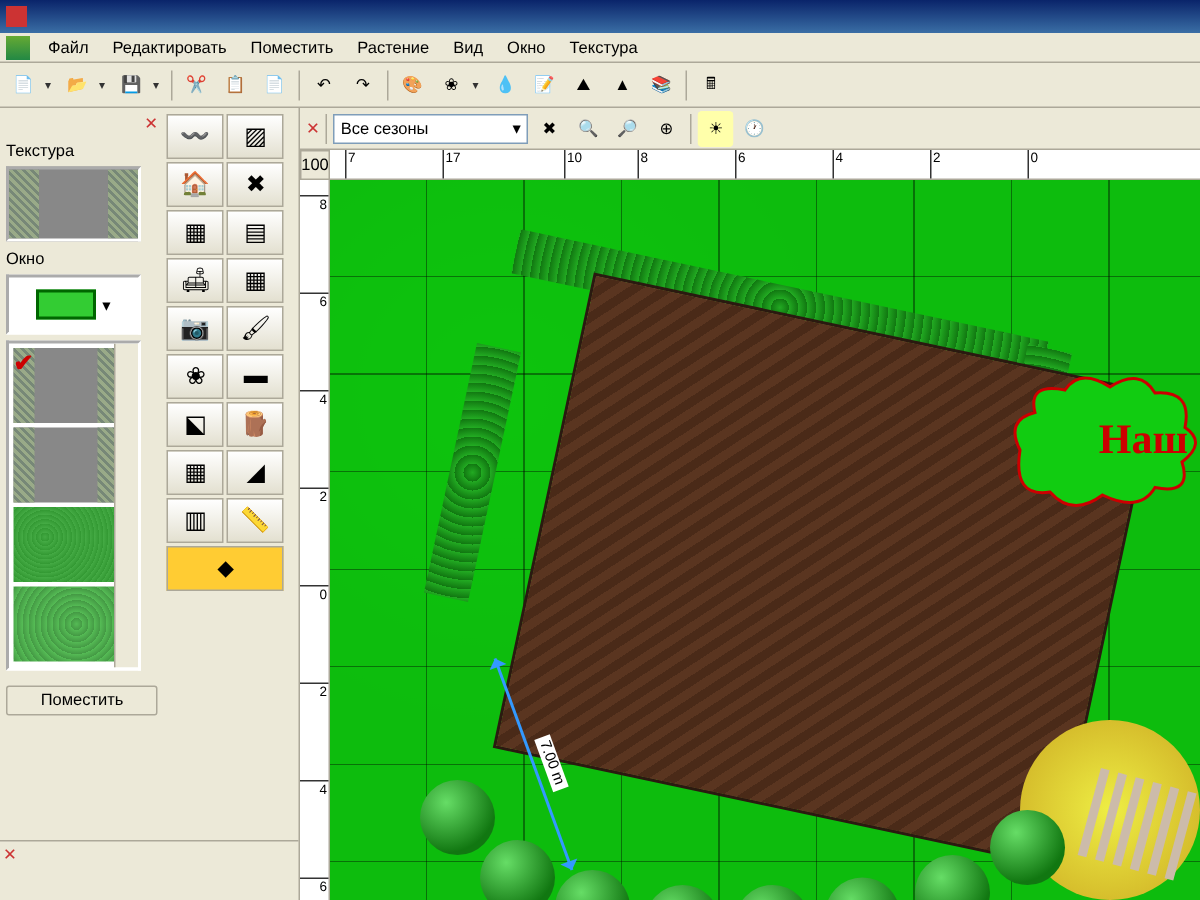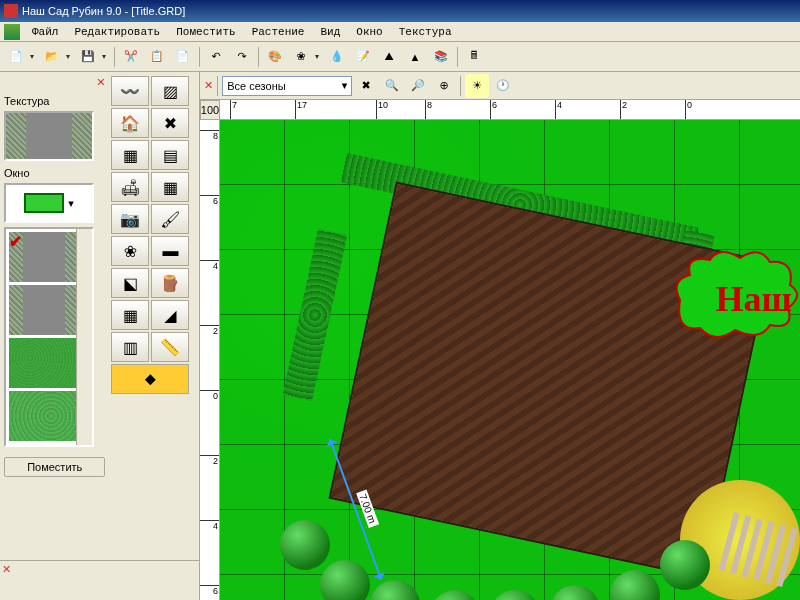--- a/index.html
+++ b/index.html
@@ -1,20 +1,20 @@
 <!DOCTYPE html>
 <html><head>
 <meta charset="utf-8">
 <style>
   * { box-sizing: border-box; margin: 0; padding: 0; font-family: Tahoma, sans-serif; font-size: 11px; }
   body { background: #ece9d8; width: 800px; height: 600px; overflow: hidden; position: relative; }
   .titlebar { height: 22px; background: linear-gradient(#0a246a,#3a6ea5); color: #fff; display: flex; align-items: center; padding: 0 4px; }
   .titlebar .appicon { width: 14px; height: 14px; background:#c33; margin-right:4px;}
   .menubar { height: 20px; background: #ece9d8; display: flex; align-items: center; padding: 0 4px; border-bottom:1px solid #aca899;}
-  .menubar .mi { padding: 2px 8px; cursor: default; font-family: Liberation Mono, monospace;}
+  .menubar .mi { padding: 2px 8px; cursor: default;}
   .menubar .appicon2{width:16px;height:16px;margin-right:4px;background:linear-gradient(#6a3,#284);}
   .toolbar { height: 30px; background:#ece9d8; display:flex; align-items:center; padding:2px 4px; gap:2px; border-bottom:1px solid #aca899;}
   .tb-btn{width:24px;height:24px;border:1px solid transparent;display:flex;align-items:center;justify-content:center;background:#ece9d8;border-radius:3px;}
   .tb-sep{width:1px;height:20px;background:#aca899;margin:0 2px;}
   .tb-dd{width:8px;font-size:8px;color:#333;}
   .main{display:flex;height:528px;}
   .leftpanel{width:200px;background:#ece9d8;border-right:1px solid #aca899;display:flex;flex-direction:column;}
   .lp-top{display:flex;height:488px;}
   .lp-props{width:110px;padding:4px;display:flex;flex-direction:column;gap:4px;}
   .lp-label{font-size:11px;margin-top:2px;}
@@ -51,40 +51,39 @@
   .ruler-v{width:20px;background:#fff;border-right:1px solid #aca899;position:relative;}
   .ruler-v .tick{position:absolute;left:0;font-size:9px;width:100%;border-top:1px solid #333;text-align:right;padding-right:1px;}
   .canvas{flex:1;background:#1c1;position:relative;overflow:hidden;}
   .grid{position:absolute;inset:0;background-image:repeating-linear-gradient(to right,transparent,transparent 64px,rgba(0,0,0,.4) 64px,rgba(0,0,0,.4) 65px),repeating-linear-gradient(to bottom,transparent,transparent 64px,rgba(0,0,0,.4) 64px,rgba(0,0,0,.4) 65px);}
   .grass{position:absolute;inset:0;background:radial-gradient(circle at 20% 30%,#2d2 0,#1b1 40%),radial-gradient(circle at 70% 60%,#3e3 0,#1b1 50%);mix-blend-mode:multiply;opacity:.3;}
   .house{position:absolute;left:140px;top:100px;width:380px;height:320px;transform:rotate(12deg);background:linear-gradient(135deg,#6b4226,#4a2a18);box-shadow:0 0 0 2px #2a1a10;}
   .house::before{content:'';position:absolute;inset:0;background:repeating-linear-gradient(135deg,#5a3520,#5a3520 6px,#4a2a18 6px,#4a2a18 12px);}
   .hedge{position:absolute;background:repeating-radial-gradient(circle,#2a2,#171 6px);}
   .cloud{position:absolute;right:0;top:130px;width:130px;height:90px;}
   .cloud svg{width:100%;height:100%;}
-  .cloud-text{position:absolute;right:8px;top:158px;color:#c00;font-size:36px;font-weight:bold;font-family:'Times New Roman',serif;}
+  .cloud-text{position:absolute;right:8px;top:158px;color:#c00;font-size:28px;font-weight:bold;font-family:'Times New Roman',serif;}
   .measure{position:absolute;left:110px;top:318px;width:150px;transform:rotate(70deg);transform-origin:left center;}
   .measure-line{height:2px;background:#39f;position:relative;}
   .measure-line::before,.measure-line::after{content:'';position:absolute;width:0;height:0;border:6px solid transparent;top:-5px;}
   .measure-line::before{left:-6px;border-right-color:#39f;}
   .measure-line::after{right:-6px;border-left-color:#39f;}
   .measure-text{position:absolute;left:60px;top:-16px;background:#fff;padding:0 3px;font-size:10px;white-space:nowrap;}
   .trees{position:absolute;left:60px;top:350px;width:520px;height:170px;}
   .tree{position:absolute;width:50px;height:50px;border-radius:50%;background:radial-gradient(circle at 35% 30%,#6d6,#171 70%);}
   .yellow-bush{position:absolute;right:0;top:360px;width:120px;height:120px;border-radius:50%;background:radial-gradient(circle,#ee4,#ca2);}
   .fence{position:absolute;right:5px;bottom:20px;width:70px;height:60px;transform:rotate(15deg);}
   .fence-post{position:absolute;width:6px;height:60px;background:#cba;}
   .x-icon{color:#c33;}
 </style>
 </head>
 <body>
 
 <div class="titlebar">
   <div class="appicon"></div>
-  <span>Наш Сад Рубин 9.0 - [Title.GRD]</span>
 </div>
 
 <div class="menubar">
   <div class="appicon2"></div>
   <div class="mi">Файл</div>
   <div class="mi">Редактировать</div>
   <div class="mi">Поместить</div>
   <div class="mi">Растение</div>
   <div class="mi">Вид</div>
   <div class="mi">Окно</div>

